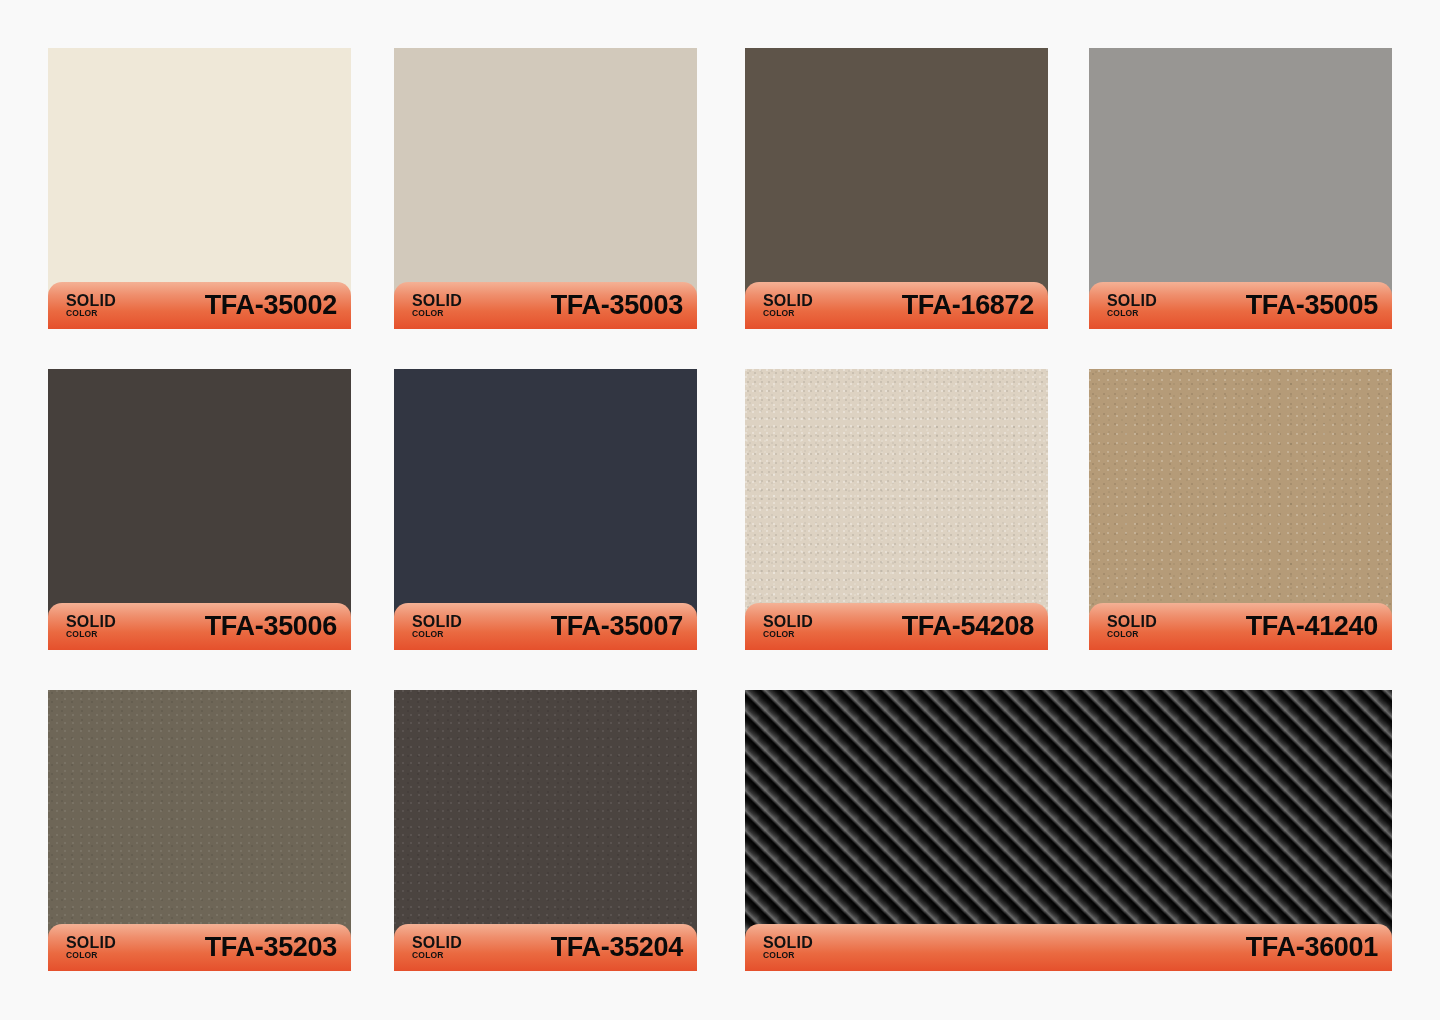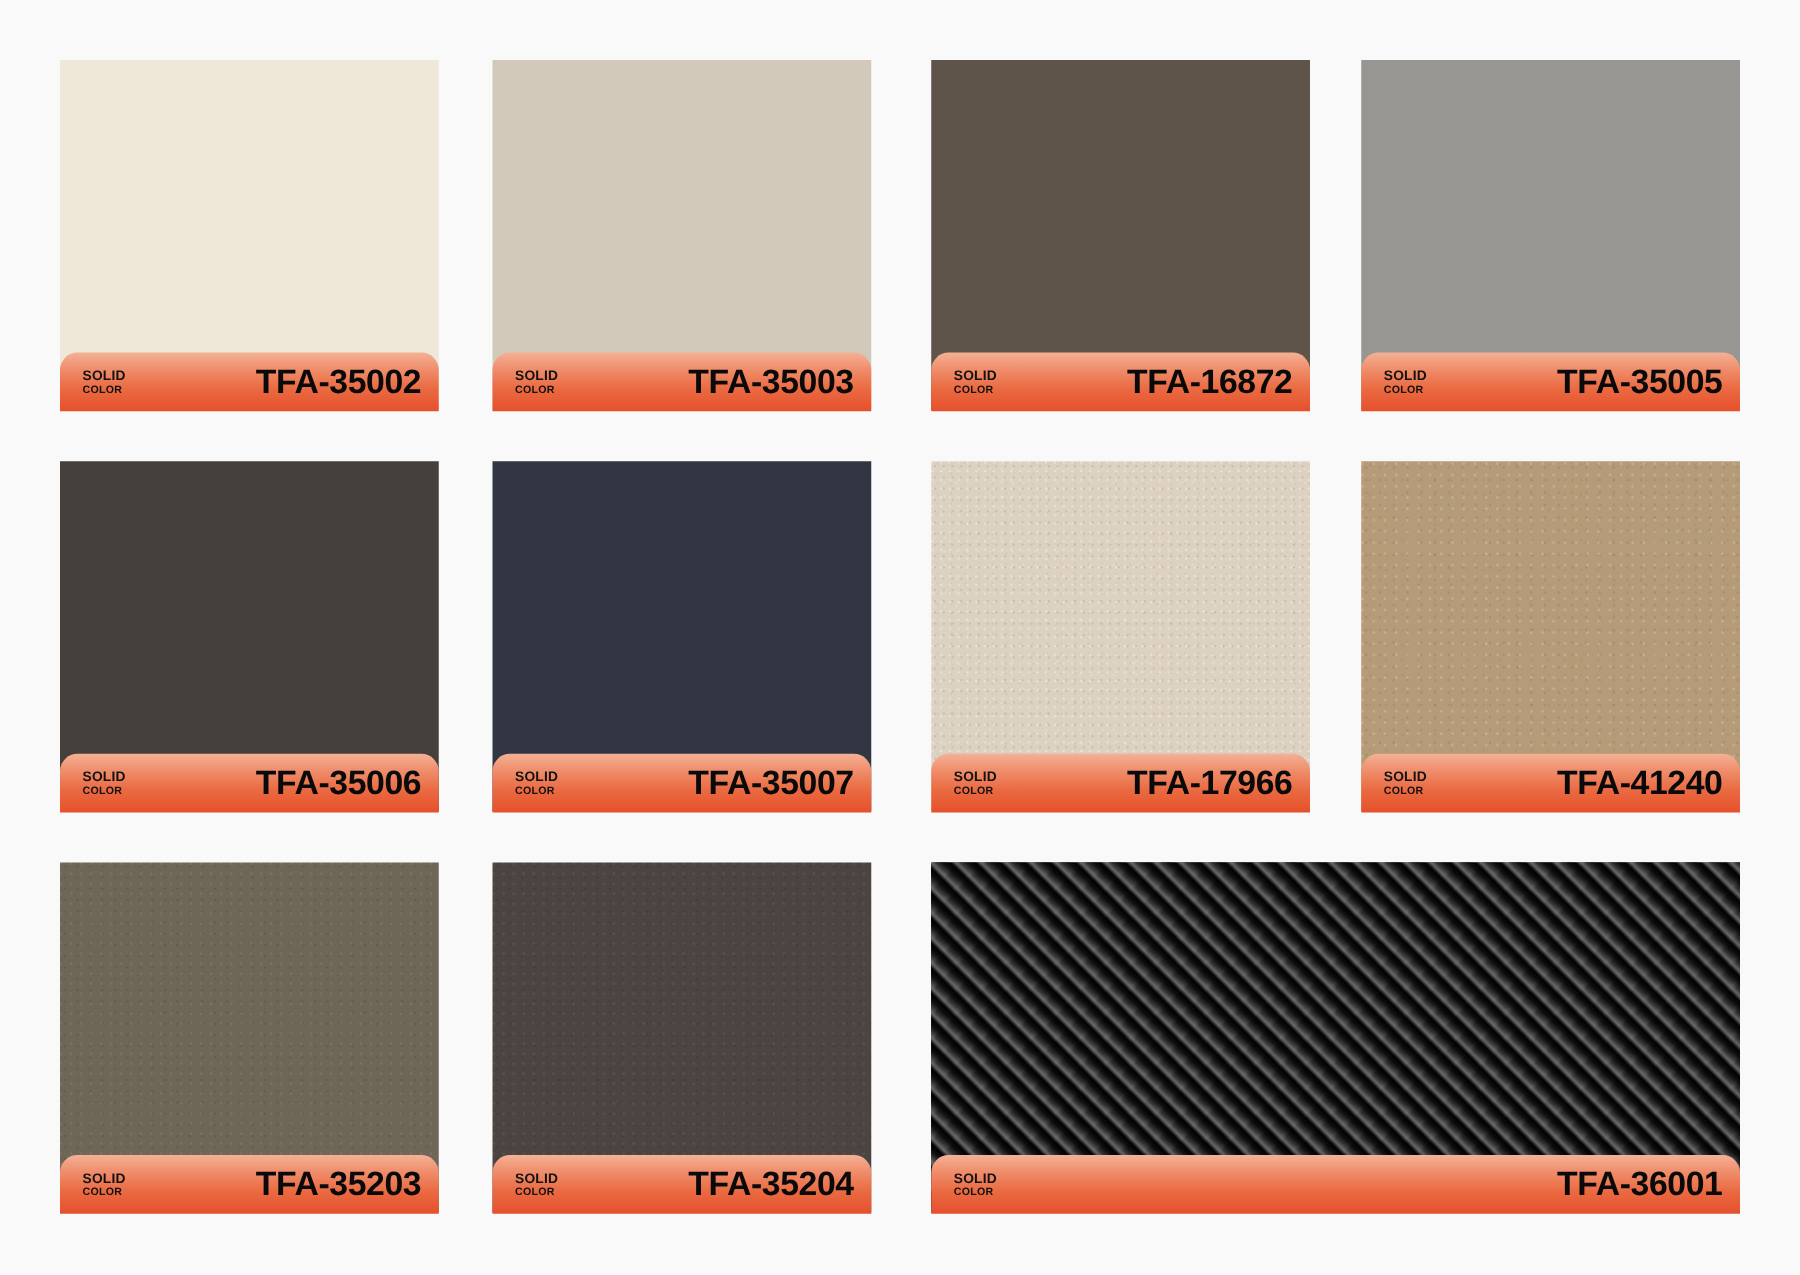--- a/index.html
+++ b/index.html
@@ -41,21 +41,21 @@
     padding:0 14px 0 18px;
     overflow:hidden;
   }
   .label-type {
     line-height:1.02;
     color:#111;
     text-align:left;
   }
   .label-type .lt-1 {
     display:block;
-    font-size:11px;
+    font-size:16px;
     font-weight:bold;
     letter-spacing:0.2px;
   }
   .label-type .lt-2 {
     display:block;
     font-size:8.5px;
     font-weight:bold;
     letter-spacing:0.2px;
   }
   .label-code {
@@ -183,21 +183,21 @@
         <div class="label-code" style="color: rgb(10, 10, 10);">TFA-35007</div>
       </div>
     </div>
     <div class="swatch-card" style="left: 745px; top: 369px; width: 303px; height: 280px;">
       <div class="swatch-surface tex-leather-fine" style="background-color: rgb(221, 210, 194);"></div>
       <div class="swatch-label" style="background: linear-gradient(rgb(244, 177, 149) 0%, rgb(239, 142, 108) 28%, rgb(234, 106, 65) 62%, rgb(229, 80, 44) 100%);">
         <div class="label-type">
           <span class="lt-1">SOLID</span>
           <span class="lt-2">COLOR</span>
         </div>
-        <div class="label-code" style="color: rgb(10, 10, 10);">TFA-17966</div>
+        <div class="label-code" style="color: rgb(10, 10, 10);">TFA-54208</div>
       </div>
     </div>
     <div class="swatch-card" style="left: 1089px; top: 369px; width: 303px; height: 280px;">
       <div class="swatch-surface tex-leather-soft" style="background-color: rgb(181, 155, 120);"></div>
       <div class="swatch-label" style="background: linear-gradient(rgb(244, 177, 149) 0%, rgb(239, 142, 108) 28%, rgb(234, 106, 65) 62%, rgb(229, 80, 44) 100%);">
         <div class="label-type">
           <span class="lt-1">SOLID</span>
           <span class="lt-2">COLOR</span>
         </div>
         <div class="label-code" style="color: rgb(10, 10, 10);">TFA-41240</div>

